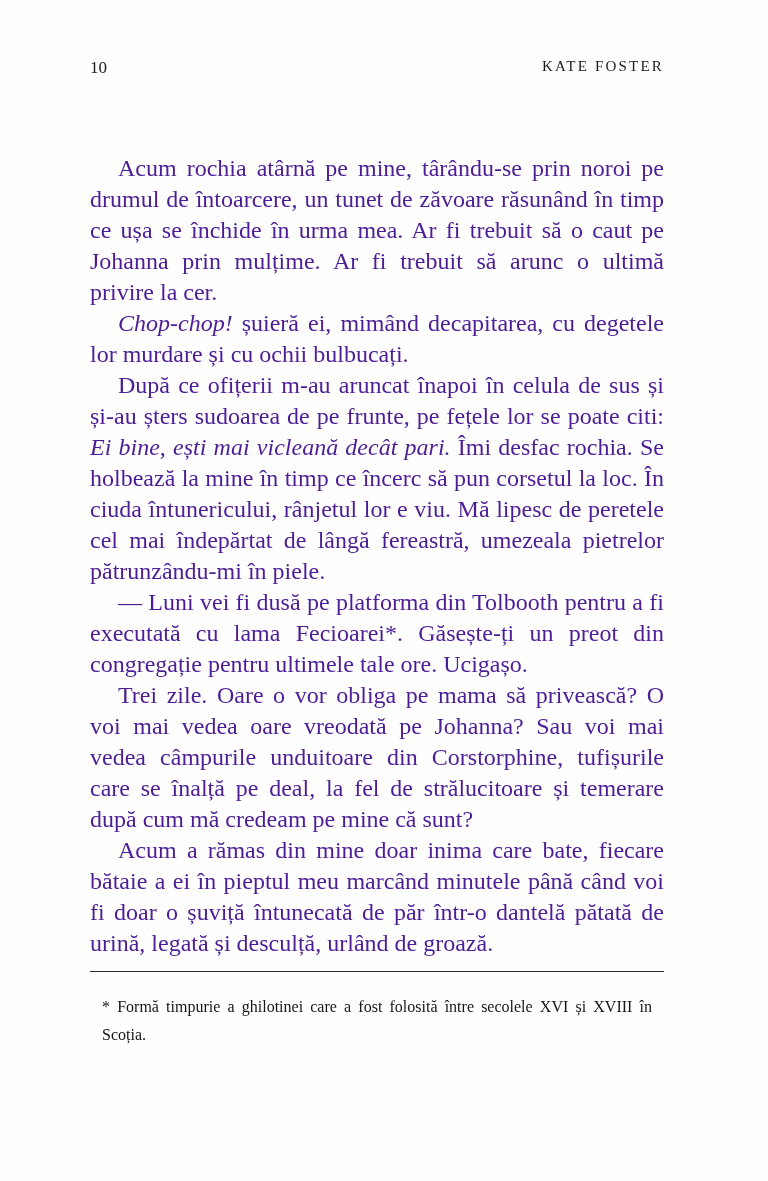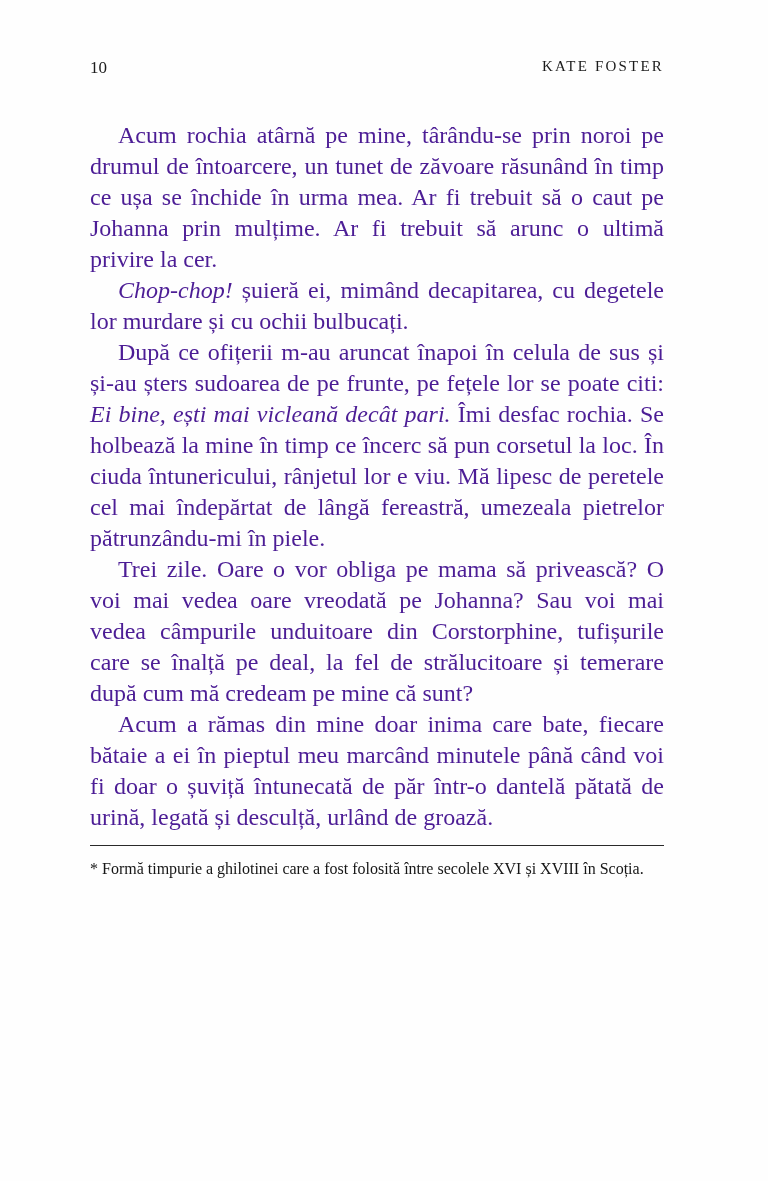--- a/index.html
+++ b/index.html
@@ -18,21 +18,21 @@
     position: relative;
     width: 768px;
     height: 1181px;
     background: #fefefe;
     box-sizing: border-box;
     padding: 58px 104px 0 90px;
   }
   .running-head {
     position: relative;
     height: 22px;
-    margin-bottom: 40px;
+    margin-bottom: 73px;
   }
   .page-number {
     position: absolute;
     left: 0;
     top: 0;
     font-size: 17px;
     color: #1b1b1b;
   }
   .book-title {
     text-align: right;
@@ -56,21 +56,21 @@
   .footnote-block {
     margin-top: 12px;
     border-top: 1px solid #2a2a2a;
     padding-top: 9px;
     font-size: 16px;
     line-height: 28px;
     text-align: justify;
     color: #161616;
   }
   .footnote-block p {
-    margin: 0;
+    margin: 12px;
     text-indent: 0;
   }
 </style>
 </head>
 <body>
 
 <div class="page">
 
   <header class="running-head">
     <span class="page-number">10</span>
@@ -79,20 +79,21 @@
 
   <main class="text-block">
 
     <p class="para"><span>Acum rochia atârnă pe mine, târându-se prin noroi pe drumul de întoarcere, un tunet de zăvoare răsunând în timp ce ușa se închide în urma mea. Ar fi trebuit să o caut pe Johanna prin mulțime. Ar fi trebuit să arunc o ultimă privire la cer.</span></p>
 
 
     <p class="para"><em>Chop-chop!</em><span> șuieră ei, mimând decapitarea, cu degetele lor murdare și cu ochii bulbucați.</span></p>
 
     <p class="para"><span>După ce ofițerii m-au aruncat înapoi în celula de sus și și-au șters sudoarea de pe frunte, pe fețele lor se poate citi: </span><em>Ei bine, ești mai vicleană decât pari.</em><span> Îmi desfac rochia. Se holbează la mine în timp ce încerc să pun corsetul la loc. În ciuda întunericului, rânjetul lor e viu. Mă lipesc de peretele cel mai îndepărtat de lângă fereastră, umezeala pietrelor pătrunzându-mi în piele.</span></p>
 
+    <p class="para"><span>— Luni vei fi dusă pe platforma din Tolbooth pentru a fi executată cu lama Fecioarei*. Găsește-ți un preot din congregație pentru ultimele tale ore. Ucigașo.</span></p>
 
     <p class="para"><span>Trei zile. Oare o vor obliga pe mama să privească? O voi mai vedea oare vreodată pe Johanna? Sau voi mai vedea câmpurile unduitoare din Corstorphine, tufișurile care se înalță pe deal, la fel de strălucitoare și temerare după cum mă credeam pe mine că sunt?</span></p>
 
     <p class="para"><span>Acum a rămas din mine doar inima care bate, fiecare bătaie a ei în pieptul meu marcând minutele până când voi fi doar o șuviță întunecată de păr într-o dantelă pătată de urină, legată și desculță, urlând de groază.</span></p>
 
   </main>
 
   <footer class="footnote-block">
     <p>* Formă timpurie a ghilotinei care a fost folosită între secolele XVI și XVIII în Scoția.</p>
   </footer>

